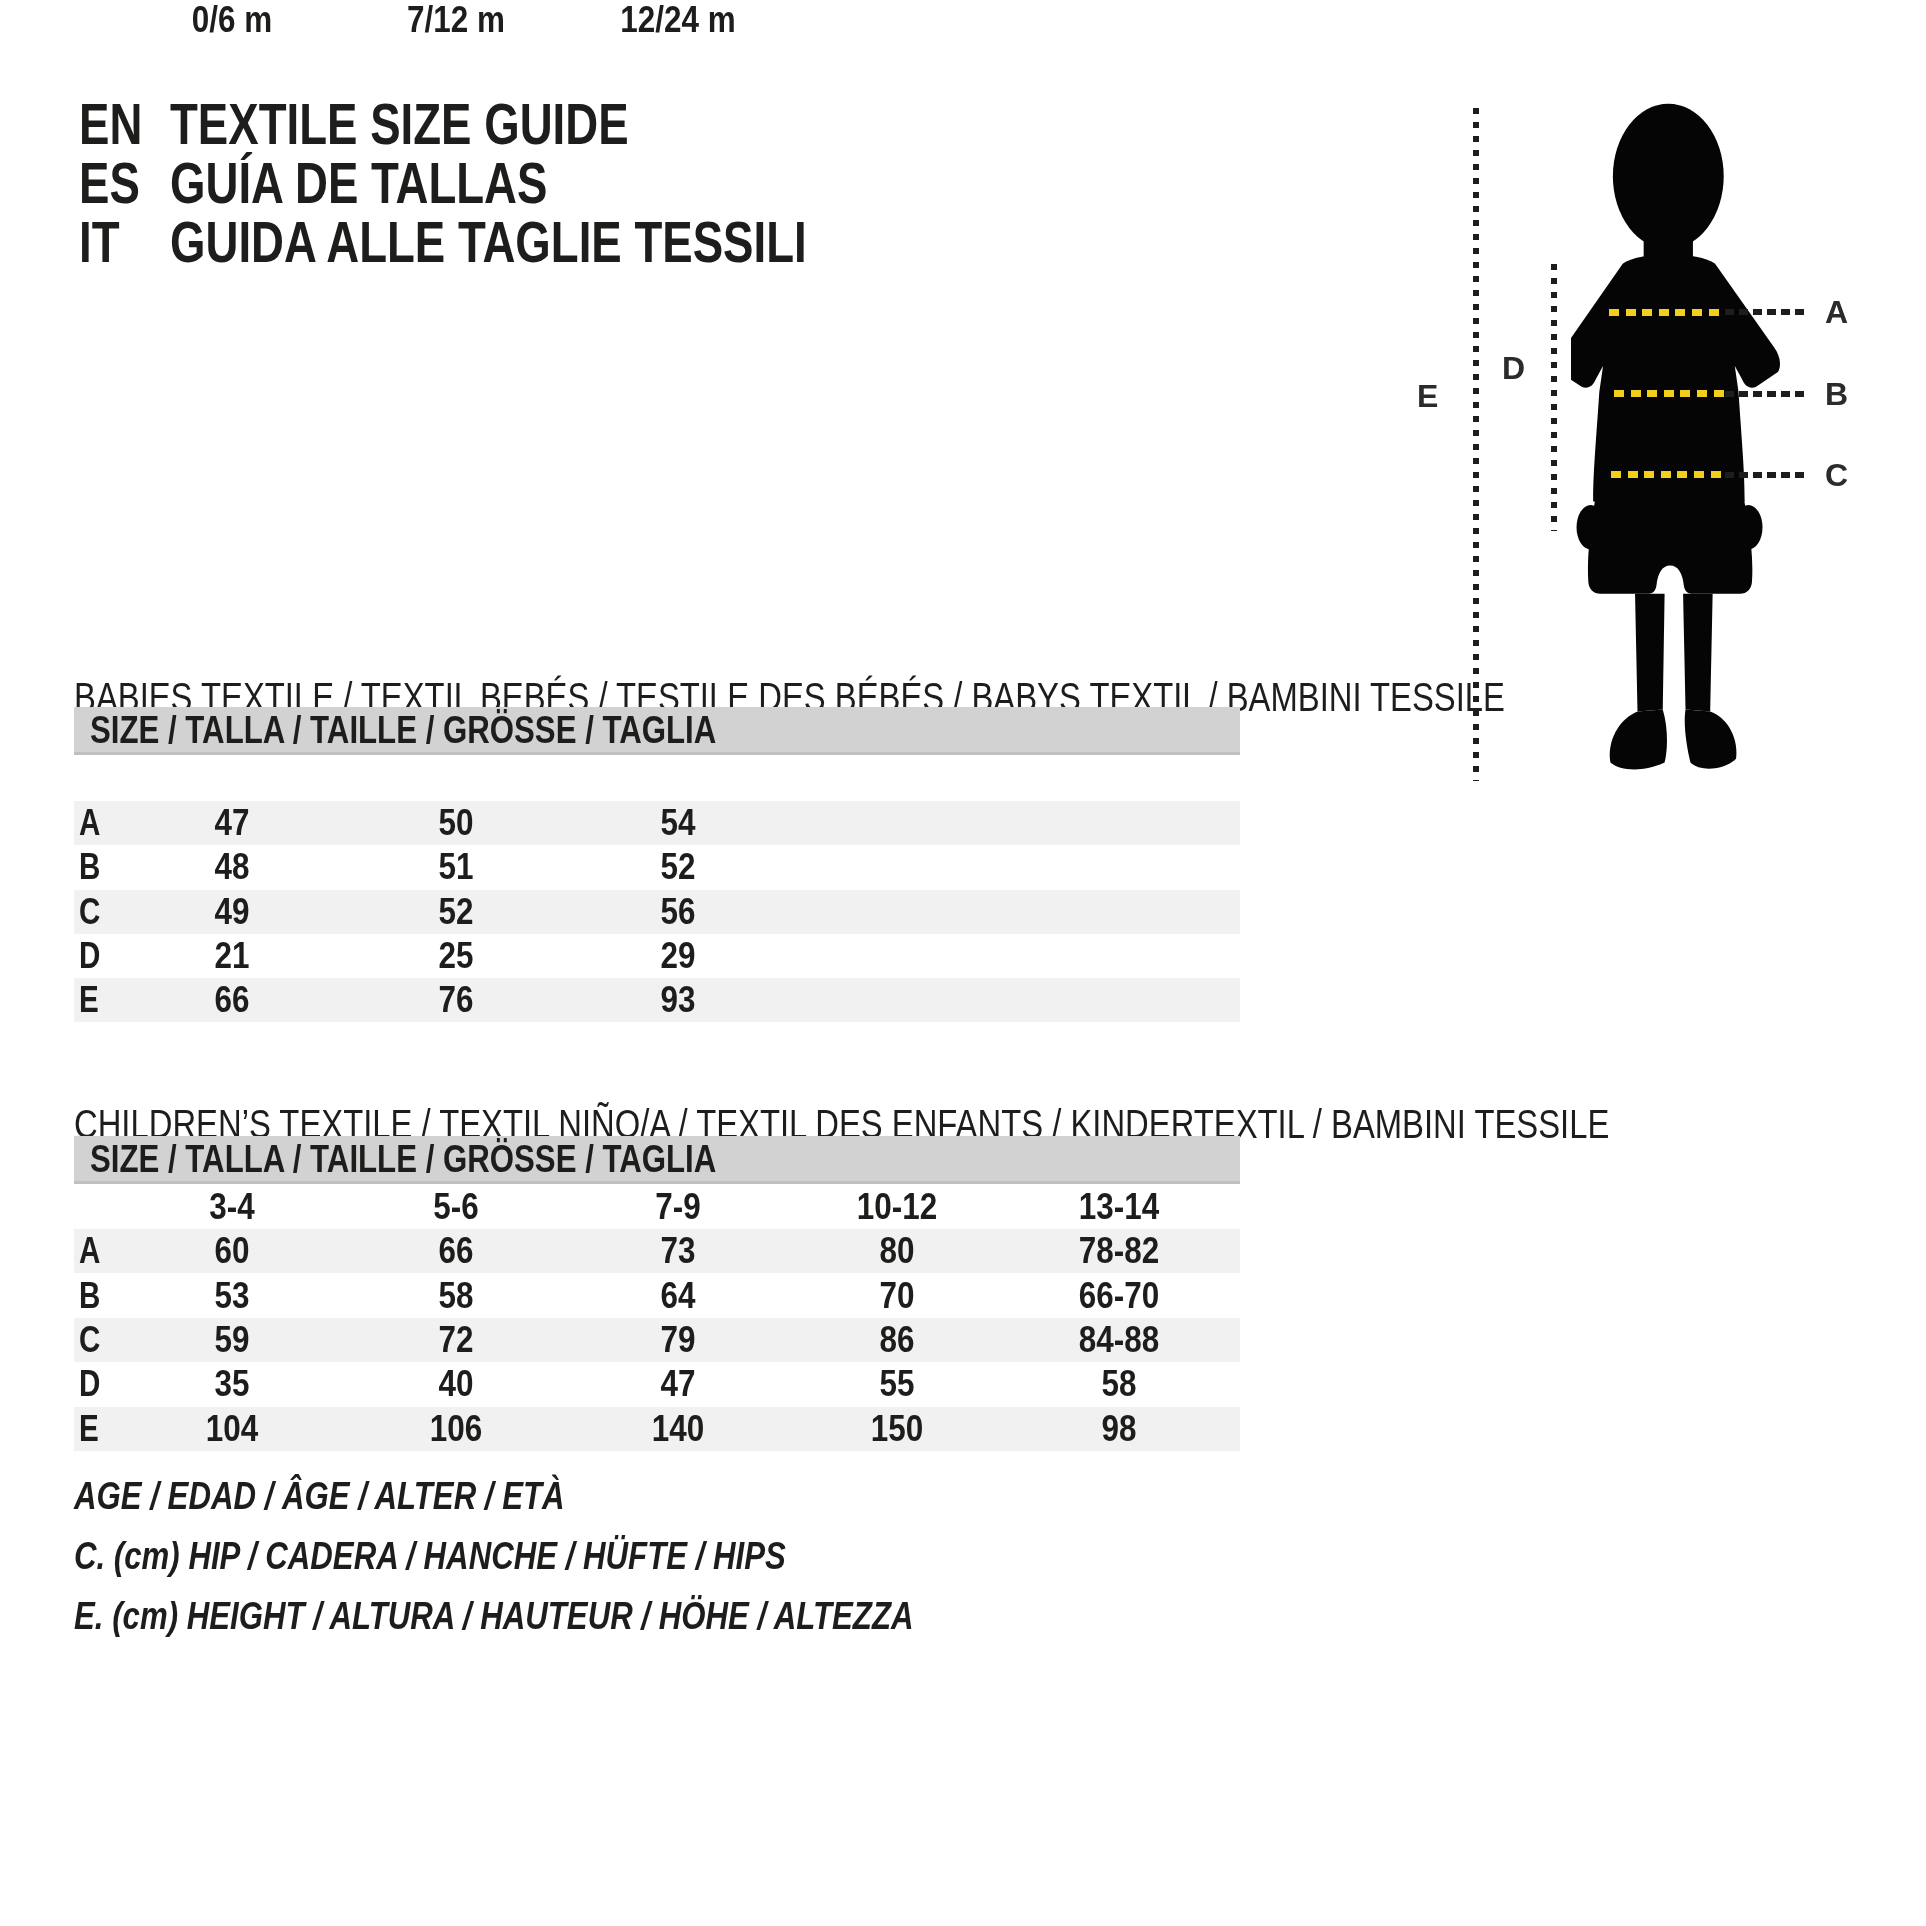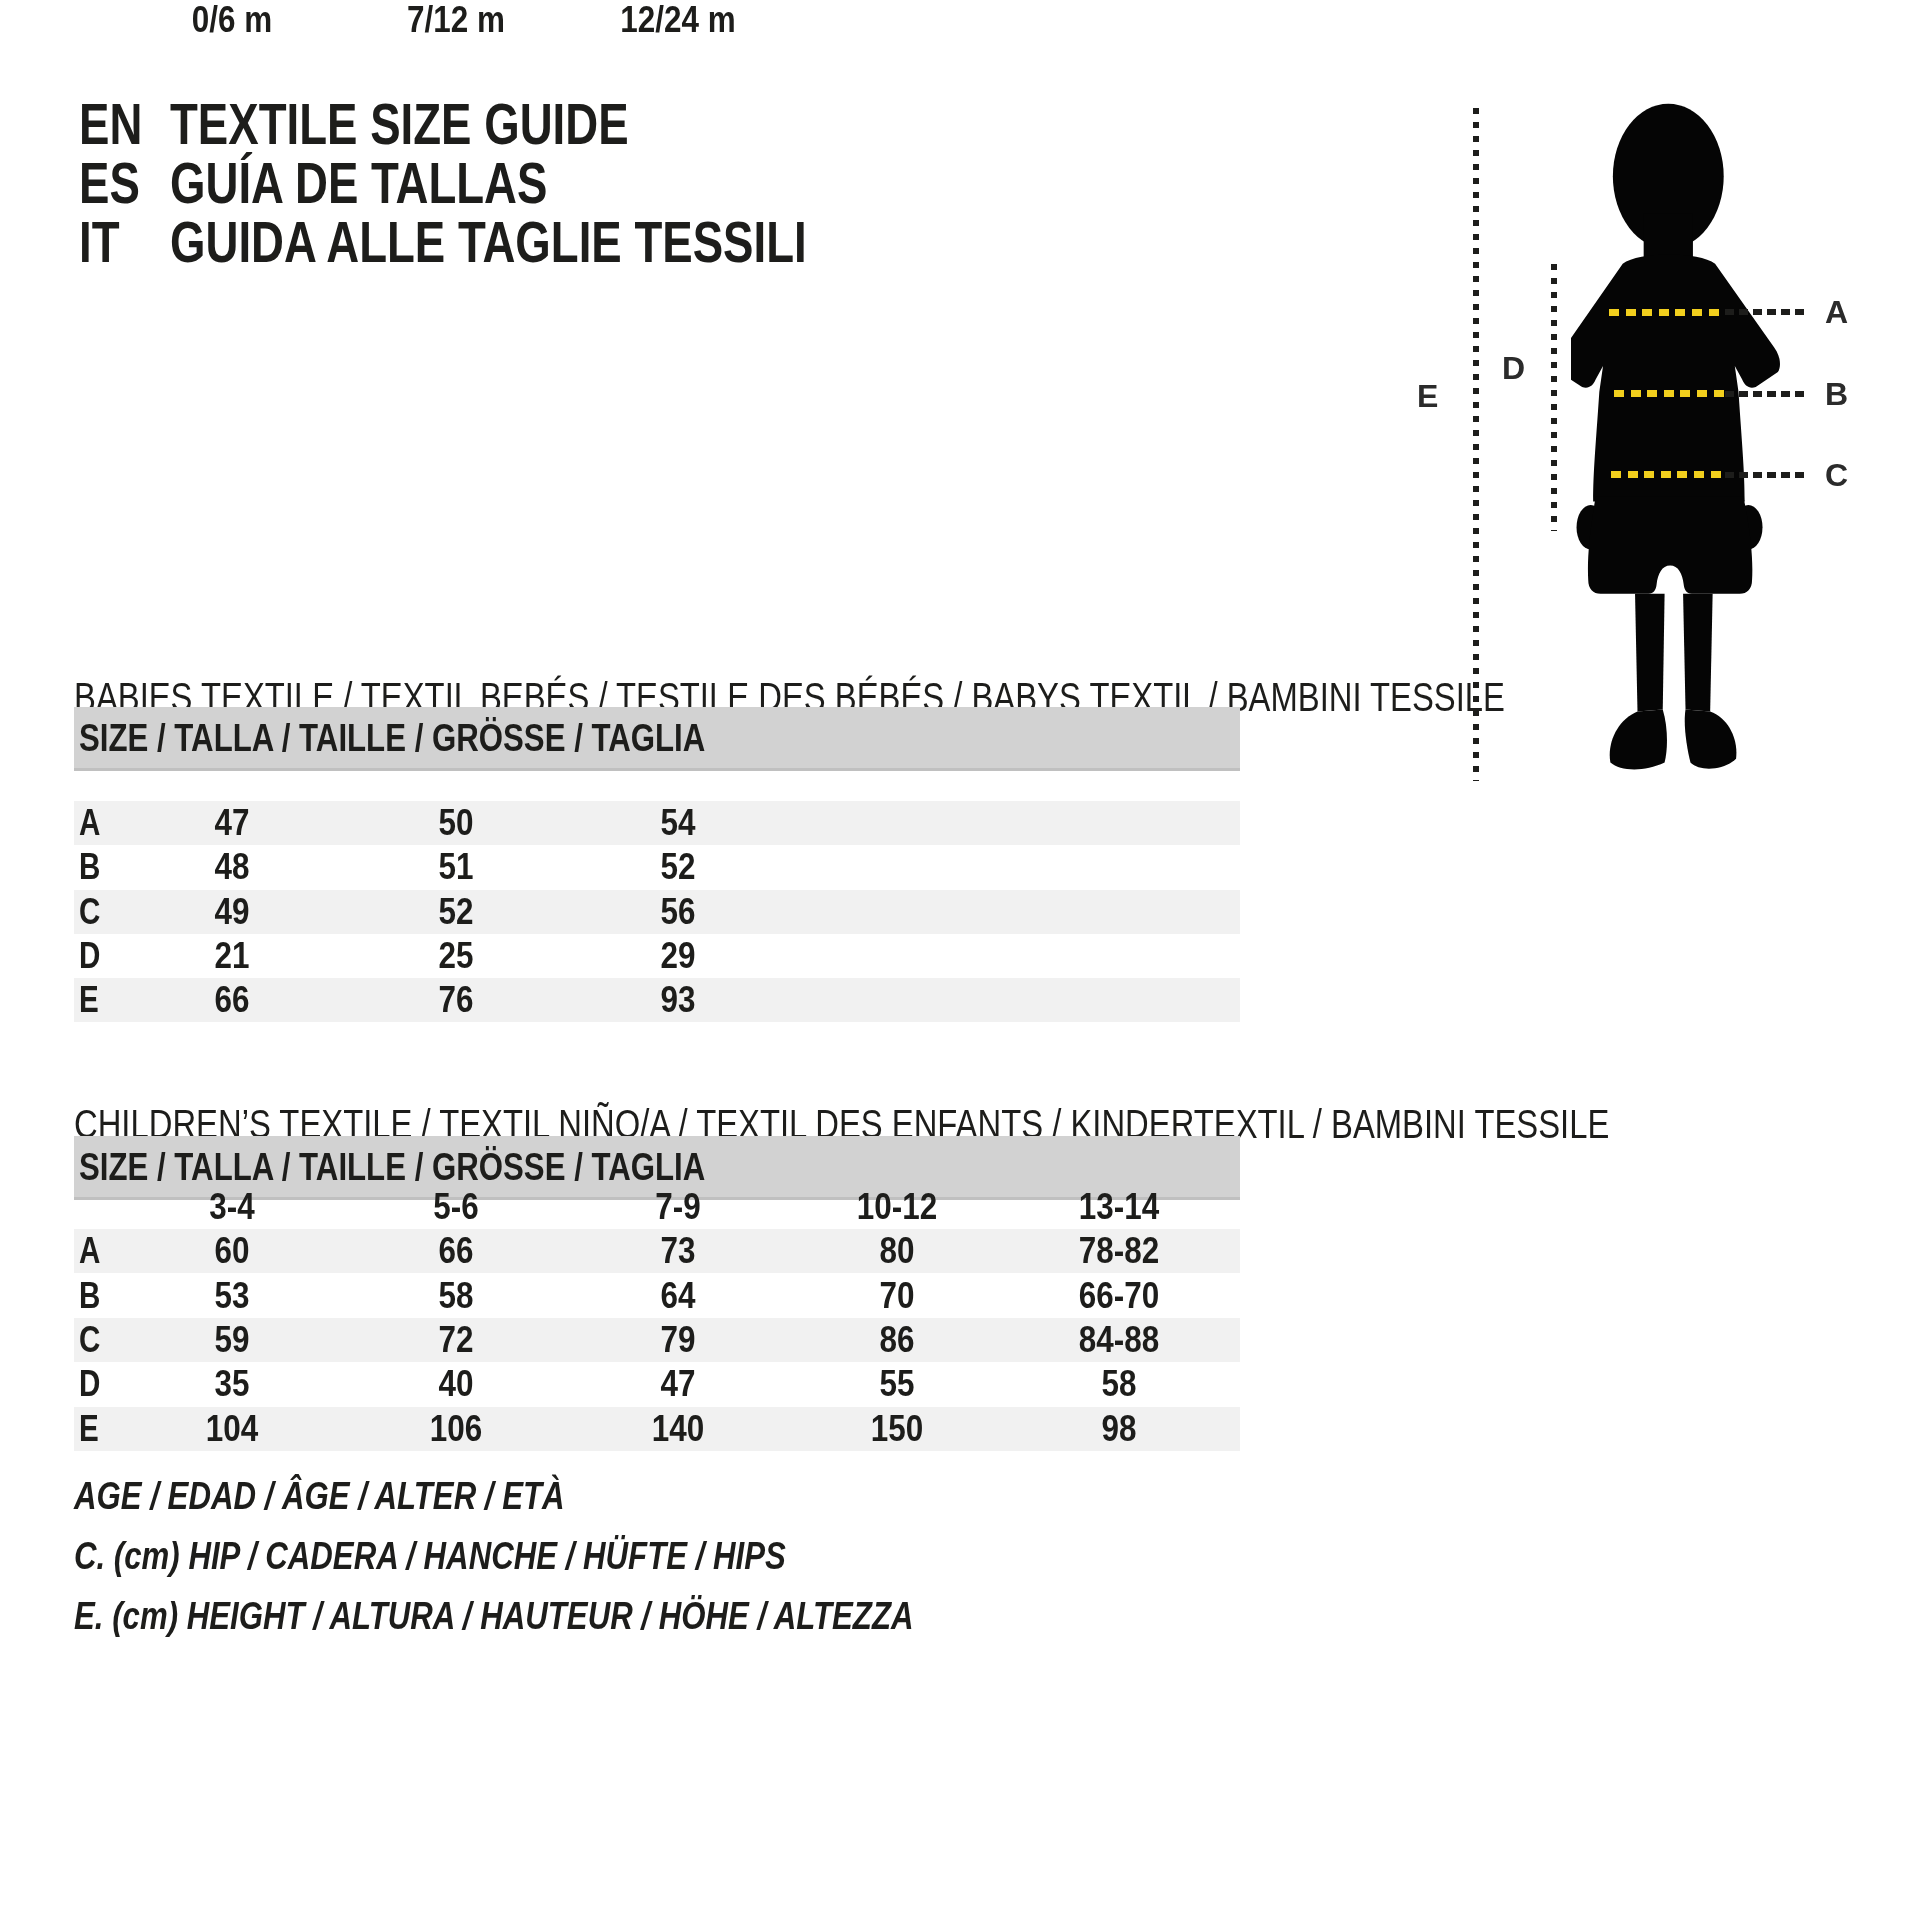--- a/index.html
+++ b/index.html
@@ -13,21 +13,21 @@
   .langs{position:absolute;left:79px;top:94px;}
   .lang-row{display:flex;align-items:center;height:59px;font-size:57px;font-weight:700;}
   .lang-code{width:91px;}
 
   
   .sec-heading{position:absolute;left:74px;height:44px;line-height:44px;font-size:41px;font-weight:400;}
   .heading-babies{top:641px;}
   .heading-children{top:1068px;}
 
   
-  .size-bar{position:absolute;left:74px;width:1166px;height:64px;background:#d2d2d2;border-bottom:3.7px solid #c0c0c0;box-sizing:border-box;display:flex;align-items:center;padding-left:5px;font-size:39px;font-weight:700;}
+  .size-bar{position:absolute;left:74px;width:1166px;height:48px;background:#d2d2d2;border-bottom:3.7px solid #c0c0c0;box-sizing:border-box;display:flex;align-items:center;padding-left:16px;font-size:39px;font-weight:700;}
   .bar-babies{top:707px;}
   .bar-children{top:1136px;}
 
   
   .col-h{position:absolute;width:160px;height:39px;line-height:39px;text-align:center;font-size:37px;font-weight:700;transform:scaleX(0.85);}
   .cols-babies{top:762px;}
   .cols-children{top:1187px;}
   .cx1{left:152px;} .cx2{left:376px;} .cx3{left:598px;} .cx4{left:817px;} .cx5{left:1039px;}
 
   

